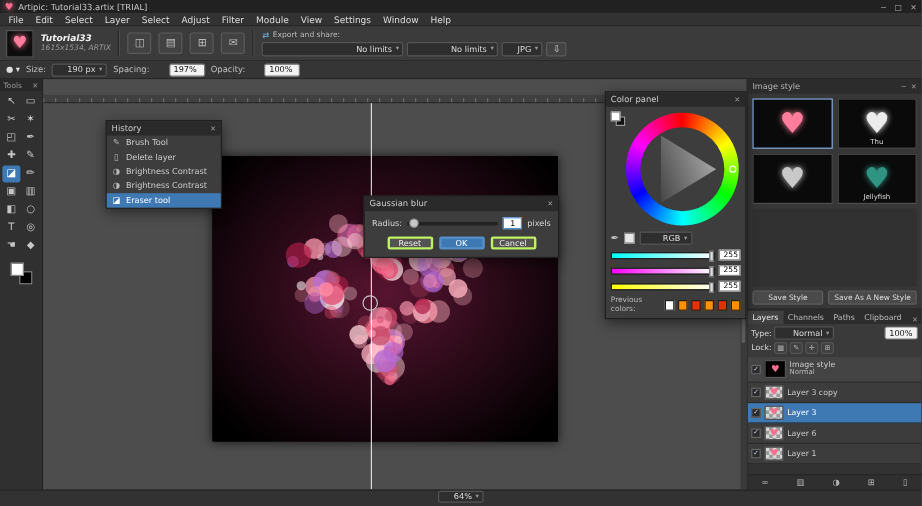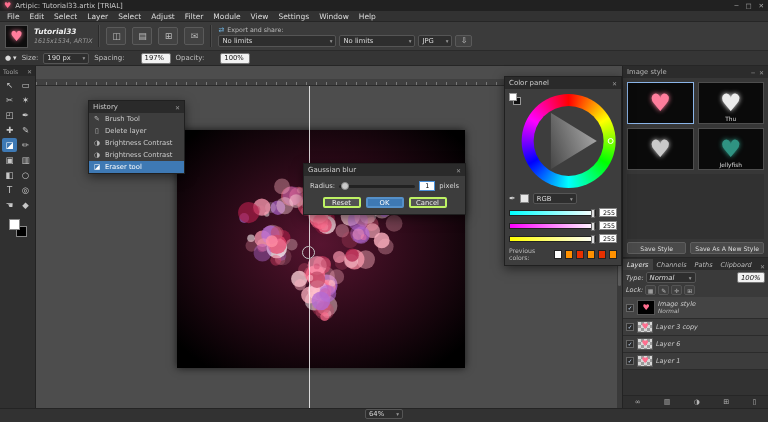--- a/index.html
+++ b/index.html
@@ -23,21 +23,21 @@
   .doc-thumb .heart-glyph { font-size:14px; color:#ff7d9c; }
   .doc-info { display:flex; flex-direction:column; line-height:1.15;font-style:italic; }
   .doc-name { font-size:7.5px; font-weight:bold; color:#f0f0f0; }
   .doc-meta { font-size:6.3px; color:#9a9a9a; }
   .vsep { width:2px; height:22px; border-left:1px solid #2a2a2a; border-right:1px solid #4a4a4a; }
   .tb-icon { width:20px; height:18px; border:1px solid #5a5a5a; border-radius:2px; display:flex; align-items:center; justify-content:center; font-size:9px; color:#bbb; background:#424242; }
   .export-group { display:flex; flex-direction:column; gap:1px; }
   .export-label { font-size:6.3px; color:#bbb; display:flex; gap:3px; align-items:center; }
   .export-arrows { color:#6fb3e0; font-size:7px; }
   .export-row { display:flex; gap:3px; align-items:center; }
-  .select { background:#2e2e2e; border:1px solid #555; border-radius:2px; height:12px; display:flex; align-items:center; justify-content:space-between; padding:0 3px; font-size:6.8px; color:#ddd; gap:3px; }
+  .select { background:#2e2e2e; border:1px solid #555; border-radius:2px; height:12px; display:flex; align-items:center; justify-content:flex-end; padding:0 3px; font-size:6.8px; color:#ddd; gap:3px; }
   .select .dd { font-size:5.5px; color:#999; }
   .sel-preset { width:118px; } .sel-preset2 { width:76px; } .sel-format { width:34px; }
   .save-btn { width:17px; height:12px; background:#424242; border:1px solid #5a5a5a; border-radius:2px; display:flex; align-items:center; justify-content:center; font-size:8px; color:#ccc; }
 
   
   .toolbar-brush { height:15px; background:#353535; border-bottom:1px solid #262626; display:flex; align-items:center; gap:5px; padding:0 5px; font-size:7px; }
   .brush-preview { display:flex; align-items:center; gap:2px; color:#ddd; }
   .label { color:#c0c0c0; }
   .input { background:#f2f2f2; color:#111; border:1px solid #777; border-radius:2px; height:11px; font-size:6.8px; display:flex; align-items:center; padding:0 3px;margin-left:11px; }
   .w30 { width:30px; }
@@ -80,21 +80,21 @@
   .style-thumb .heart-glyph { font-size:24px; }
   .thumb-caption { position:absolute; bottom:1px; left:0; right:0; text-align:center; font-size:5.8px; color:#ddd; }
   .style-filler { flex:1; background:#313131; margin:0 4px; }
   .style-buttons { display:flex; gap:4px; padding:3px 4px; }
   .btn { background:#4a4a4a; border:1px solid #5e5e5e; border-radius:2px; height:12px; display:flex; align-items:center; justify-content:center; font-size:6.2px; color:#ddd; padding:0 4px; flex:1; white-space:nowrap; }
 
   .heart-glyph { line-height:1; text-shadow:0 0 5px currentColor; }
   .heart-glyph::before { content:"♥"; }
   .h-pink { color:#ff7d9c; } .h-white { color:#ececec; } .h-gray { color:#c9c9c9; } .h-teal { color:#2f9382; }
 
-  .layers-section { flex:1; display:flex; flex-direction:column;font-style:italic; }
+  .layers-section { flex:1; display:flex; flex-direction:column; }
   .layers-tabs { height:12px; background:#2c2c2c; display:flex; align-items:flex-end; font-size:6.5px; color:#bbb; }
   .ltab { padding:1px 4px; height:11px; display:flex; align-items:center; }
   .ltab.active { background:#414141; color:#eee; }
   .ltabs-close { margin-left:auto; padding:0 3px; font-size:6px; color:#999; }
   .type-row { display:flex; align-items:center; gap:2px; padding:2px 3px; font-size:6.5px; background:#3a3a3a; }
   .sel-type { width:50px; height:11px; }
   .op-input { width:28px; height:11px; margin-left:auto; }
   .lock-row { display:flex; align-items:center; gap:2px; padding:0 3px 2px; font-size:6.5px; background:#3a3a3a; }
   .lock-btn { width:11px; height:10px; border:1px solid #555; border-radius:2px; display:flex; align-items:center; justify-content:center; font-size:6px; color:#bbb; background:#404040; }
   .layers-list { flex:1; background:#323232; overflow:hidden; }
@@ -531,20 +531,27 @@
             <span class="layer-sub">Normal</span>
           </div>
         </div>
         <div class="layer-row">
           <div class="layer-check">✓</div>
           <div class="layer-thumb">
               <span class="heart-glyph"></span>
             </div>
           <span>Layer 3 copy</span>
         </div>
+        <div class="layer-row selected">
+          <div class="layer-check">✓</div>
+          <div class="layer-thumb">
+              <span class="heart-glyph"></span>
+            </div>
+          <span>Layer 3</span>
+        </div>
         <div class="layer-row">
           <div class="layer-check">✓</div>
           <div class="layer-thumb">
               <span class="heart-glyph"></span>
             </div>
           <span>Layer 6</span>
         </div>
         <div class="layer-row">
           <div class="layer-check">✓</div>
           <div class="layer-thumb">

